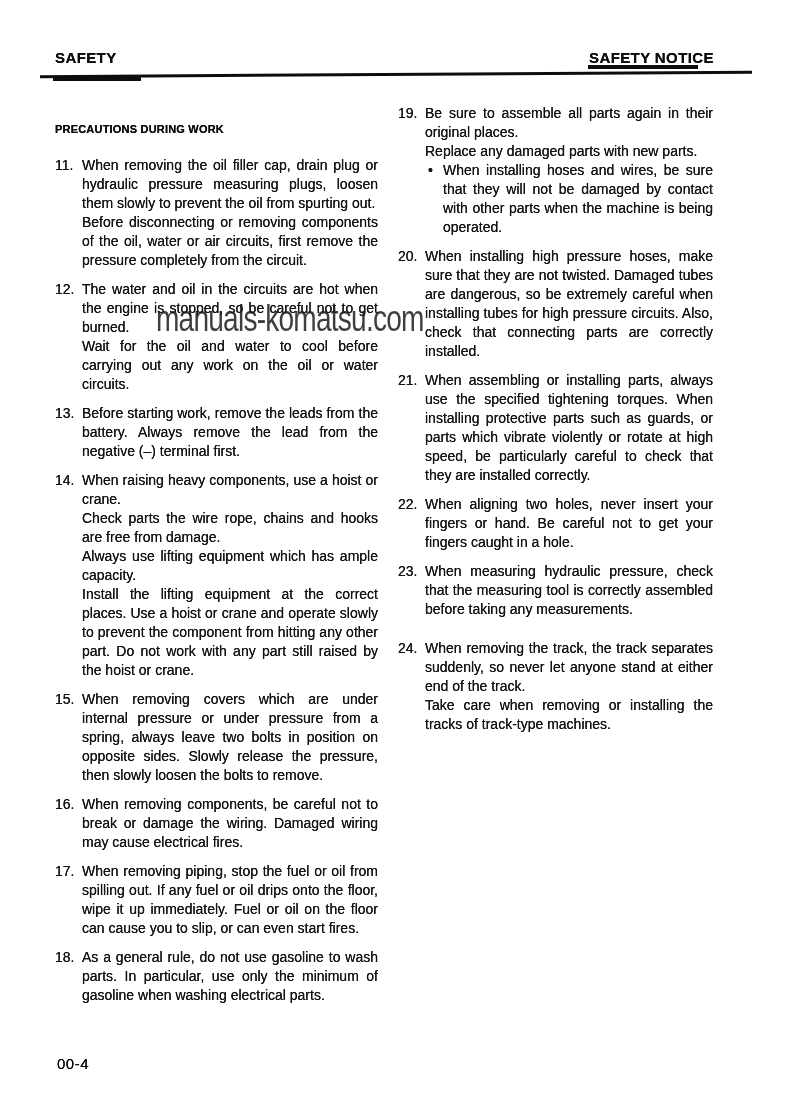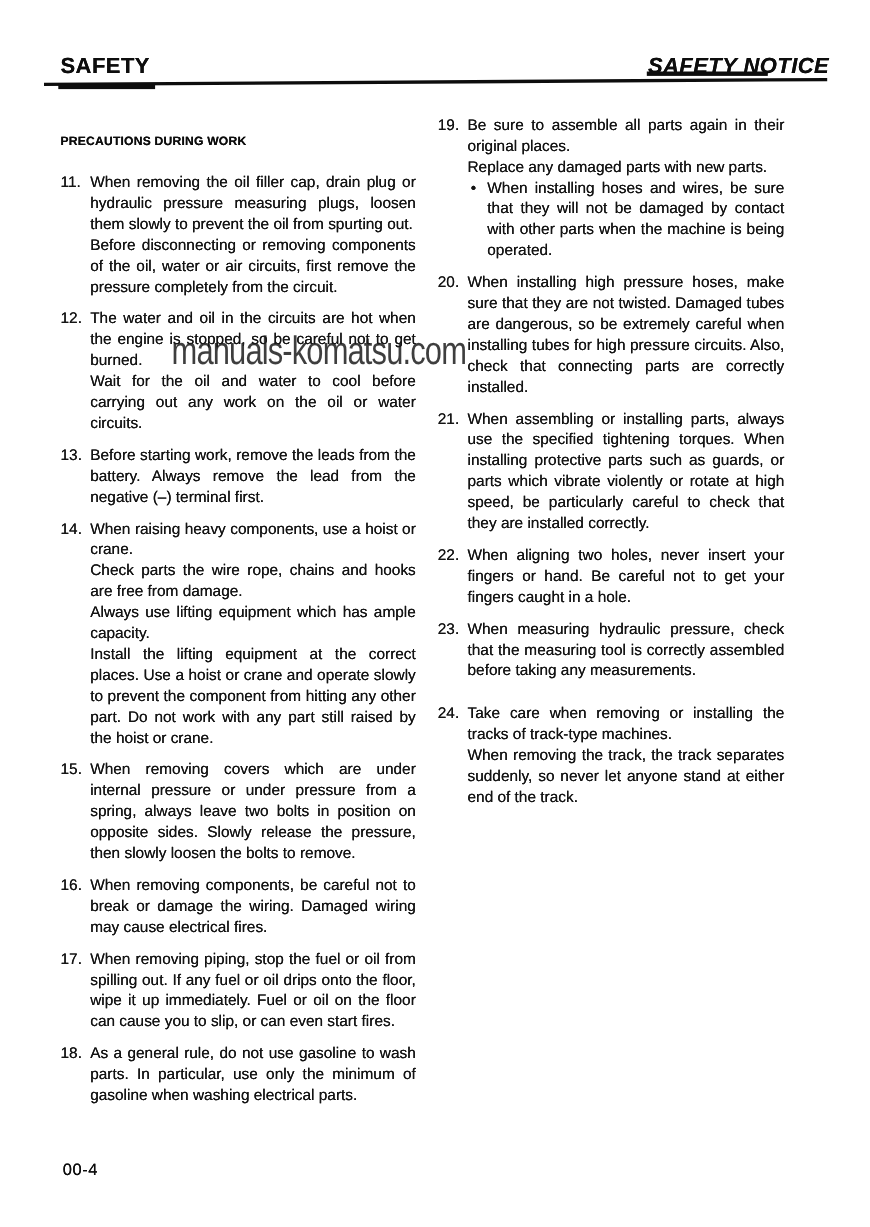--- a/index.html
+++ b/index.html
@@ -2,23 +2,23 @@
 <html><head>
 <meta charset="utf-8">
 <style>
   html,body{margin:0;padding:0;}
   body{
     width:791px;height:1115px;position:relative;background:#ffffff;
     font-family:"Liberation Sans","DejaVu Sans",sans-serif;
     color:#141414;overflow:hidden;
   }
   
-  .hdr{position:absolute;top:49px;font-size:20px;font-weight:bold;letter-spacing:.4px;color:#0d0d0d;}
+  .hdr{position:absolute;top:49px;font-size:15px;font-weight:bold;letter-spacing:.4px;color:#0d0d0d;}
   .hdr-left{left:55px;}
-  .hdr-right{left:589px;font-style:italic;}
+  .hdr-right{left:589px;}
   .rule-main{position:absolute;left:40px;top:73px;width:712px;height:3px;background:#0d0d0d;transform:rotate(-0.35deg);}
   .rule-under-left{position:absolute;left:53px;top:77px;width:88px;height:4px;background:#0d0d0d;}
   .rule-under-right{position:absolute;left:588px;top:65px;width:110px;height:4px;background:#0d0d0d;}
   
   .col{position:absolute;font-size:14px;line-height:19px;}
   .col-left{left:55px;top:120px;width:323px;}
   .col-right{left:398px;top:104px;width:315px;}
   .section-title{font-size:11px;font-weight:bold;letter-spacing:.2px;color:#0d0d0d;margin:0 0 17px 0;}
   .item{display:flex;margin-top:10px;}
   .item.first{margin-top:0;}
@@ -153,19 +153,19 @@
   <div class="item">
     <span class="num txt">23.</span>
     <div class="body txt">
       <p>When measuring hydraulic pressure, check that the measuring tool is correctly assembled before taking any measurements.</p>
     </div>
   </div>
 
   <div class="item gap-lg">
     <span class="num txt">24.</span>
     <div class="body txt">
+      <p>When removing the track, the track separates suddenly, so never let anyone stand at either end of the track.</p>
       <p>Take care when removing or installing the tracks of track-type machines.</p>
-      <p>When removing the track, the track separates suddenly, so never let anyone stand at either end of the track.</p>
     </div>
   </div>
 </div>
 
 <div class="page-num">00-4</div>
 
 </body></html>

